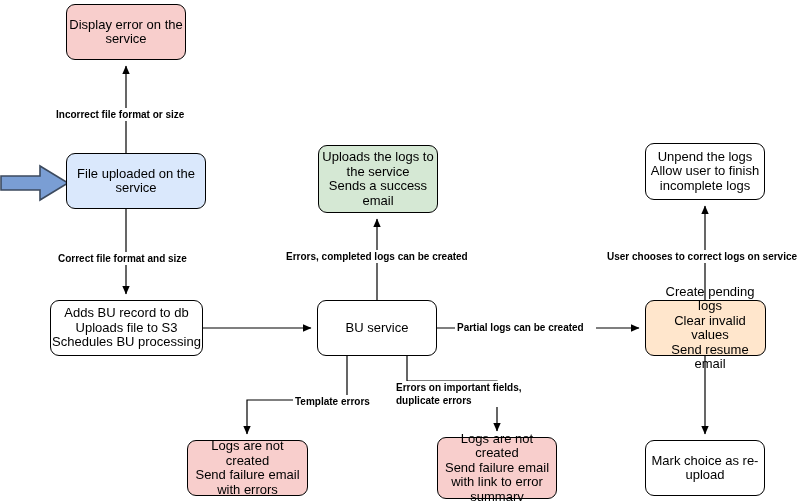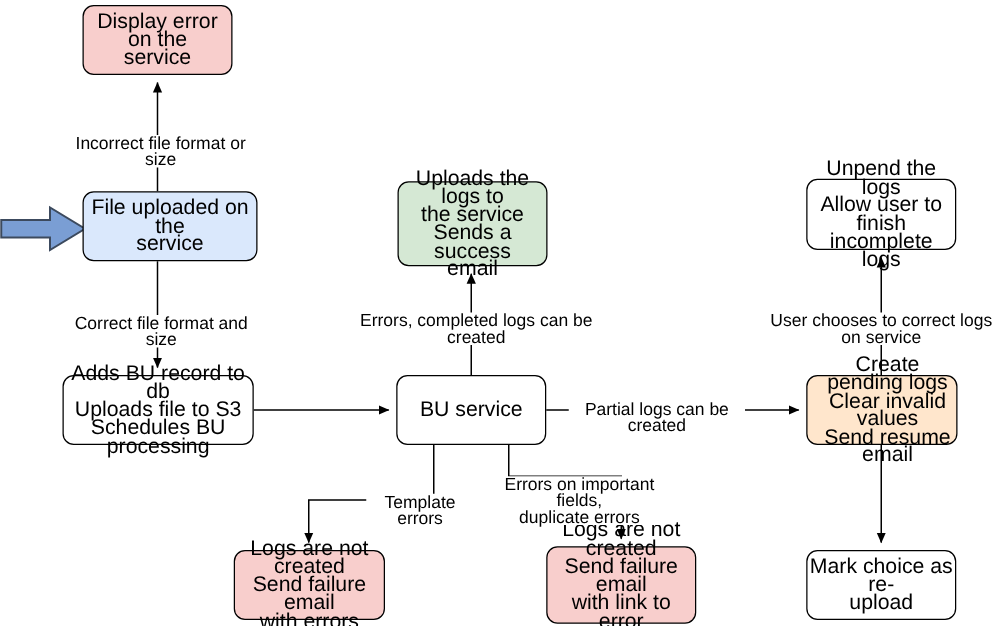--- a/index.html
+++ b/index.html
@@ -30,41 +30,41 @@
   }
   .node {
     position: absolute;
     box-sizing: border-box;
     border: 1px solid #000000;
     border-radius: 9px;
     display: flex;
     align-items: center;
     justify-content: center;
     text-align: center;
-    font-size: 17px;
+    font-size: 13px;
     line-height: 14.5px;
     background: #ffffff;
     white-space: pre-line;
     z-index: 2;
   }
   .node.left-align {
     justify-content: flex-start;
     text-align: center;
     padding-left: 9px;
   }
   .edge-label {
     position: absolute;
-    font-size: 14px;
+    font-size: 10px;
     line-height: 13px;
-    text-align: center;
     background: #ffffff;
     color: #000000;
     white-space: pre-line;
     z-index: 3;
     padding: 0 2px;
+    font-weight: bold;
   }
   .blockarrow {
     position: absolute;
     z-index: 2;
   }
 </style>
 </head>
 <body>
 
 <div id="canvas">

